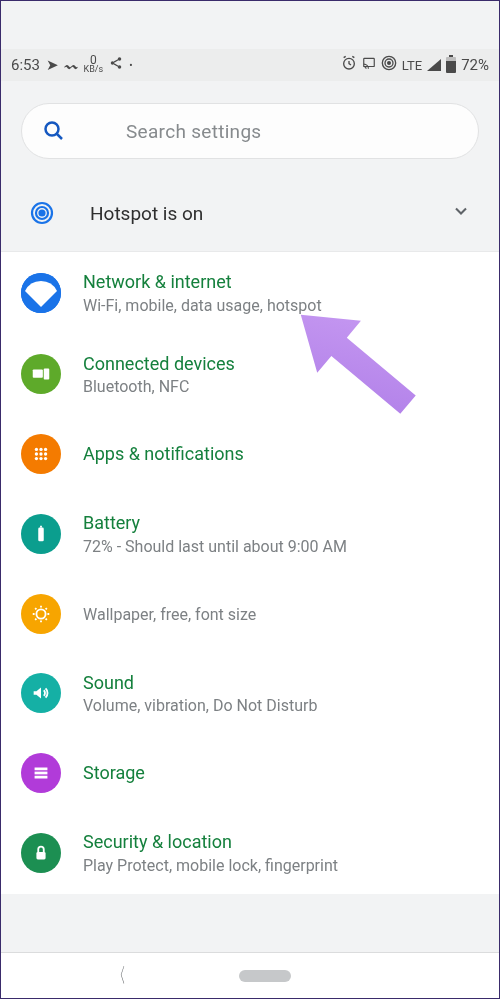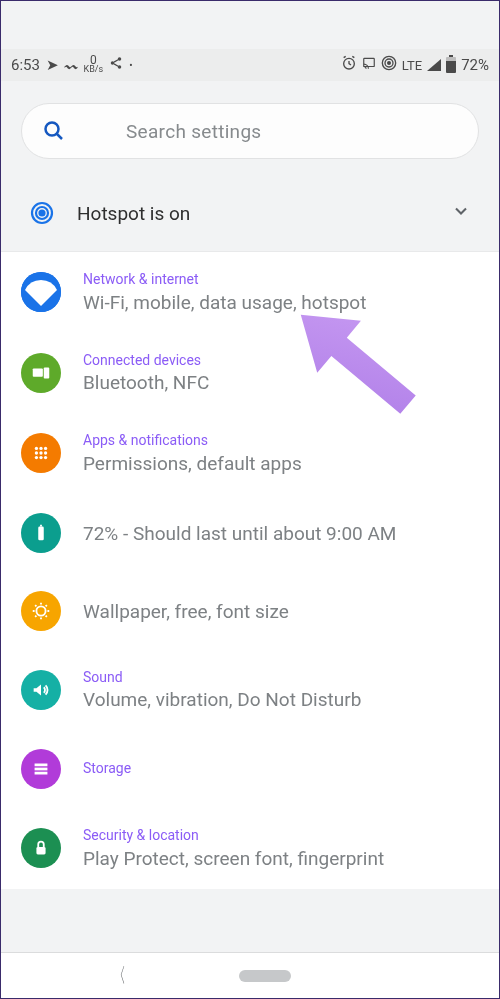--- a/index.html
+++ b/index.html
@@ -46,41 +46,42 @@
   .search-icon svg { display:block; }
   .search-ph { color: #868a8d; font-size: 19px; letter-spacing: 0.3px; }
 
   
   .banner {
     padding: 22px 28px 26px;
     display: flex;
     align-items: flex-end;
     background: #f2f3f4;
     border-bottom: 1px solid #e8e9ea;
+    gap: 13px;
   }
   .banner-icon { width: 26px; display:flex; justify-content:center; }
   .banner-text { font-size: 19px; color: #2e2e2e; margin-left: 22px; flex:1; }
   .chev { color:#6a6d70; }
 
   
   .list { background: #fff; }
   .row {
     display: flex;
     align-items: center;
     padding: 19px 20px;
   }
   .row .icon {
     width: 40px; height: 40px;
     border-radius: 50%;
     display: flex; align-items: center; justify-content: center;
     flex-shrink: 0;
   }
   .row .txt { margin-left: 22px; }
-  .row .title { font-size: 14px; color: #8b5cf6; line-height: 1.25; }
-  .row .sub { font-size: 19px; color: #7d8184; margin-top: 2px; }
+  .row .title { font-size: 18px; color: #15803d; line-height: 1.25; }
+  .row .sub { font-size: 16px; color: #7d8184; margin-top: 2px; }
 
   
   .c-blue   { background:#1a73e8; }
   .c-green  { background:#5eaa2a; }
   .c-orange { background:#f47b00; }
   .c-teal   { background:#0b9e8e; }
   .c-gold   { background:#f7a500; }
   .c-teal2  { background:#15b0a5; }
   .c-purple { background:#b13bd9; }
   .c-dgreen { background:#1c8f52; }
@@ -227,32 +228,32 @@
           <circle cx="7" cy="12" r="1.8"></circle>
           <circle cx="12" cy="12" r="1.8"></circle>
           <circle cx="17" cy="12" r="1.8"></circle>
           <circle cx="7" cy="17" r="1.8"></circle>
           <circle cx="12" cy="17" r="1.8"></circle>
           <circle cx="17" cy="17" r="1.8"></circle>
         </svg>
     </div>
     <div class="txt">
       <div class="title">Apps &amp; notifications</div>
-      <div class="sub">Permissions, default apps</div>
     </div>
   </div>
 
   <div class="row">
     <div class="icon c-teal">
       <svg viewBox="0 0 24 24">
           <rect x="9" y="5" width="6" height="15" rx="1.5"></rect>
           <rect x="11" y="3" width="2" height="2"></rect>
         </svg>
     </div>
     <div class="txt">
+      <div class="title">Battery</div>
       <div class="sub">72% - Should last until about 9:00 AM</div>
     </div>
   </div>
 
   <div class="row">
     <div class="icon c-gold">
       <svg viewBox="0 0 24 24">
           <circle cx="12" cy="12" r="5" fill="none" stroke="#fff" stroke-width="2"></circle>
           <path d="M12 3v2M12 19v2M3 12h2M19 12h2M5.6 5.6l1.4 1.4M17 17l1.4 1.4M5.6 18.4L7 17M17 7l1.4-1.4" stroke="#fff" stroke-width="2"></path>
         </svg>
@@ -290,21 +291,21 @@
 
   <div class="row">
     <div class="icon c-dgreen">
       <svg viewBox="0 0 24 24">
           <rect x="7" y="11" width="10" height="8" rx="1.5"></rect>
           <path d="M9 11V8a3 3 0 016 0v3" fill="none" stroke="#fff" stroke-width="2"></path>
         </svg>
     </div>
     <div class="txt">
       <div class="title">Security &amp; location</div>
-      <div class="sub">Play Protect, screen font, fingerprint</div>
+      <div class="sub">Play Protect, mobile lock, fingerprint</div>
     </div>
   </div>
 
 
 </div>
 
 <div class="arrow">
   <svg width="200" height="140" viewBox="0 0 200 140">
     <defs>
       <linearGradient id="g" x1="0" y1="0" x2="1" y2="1">

